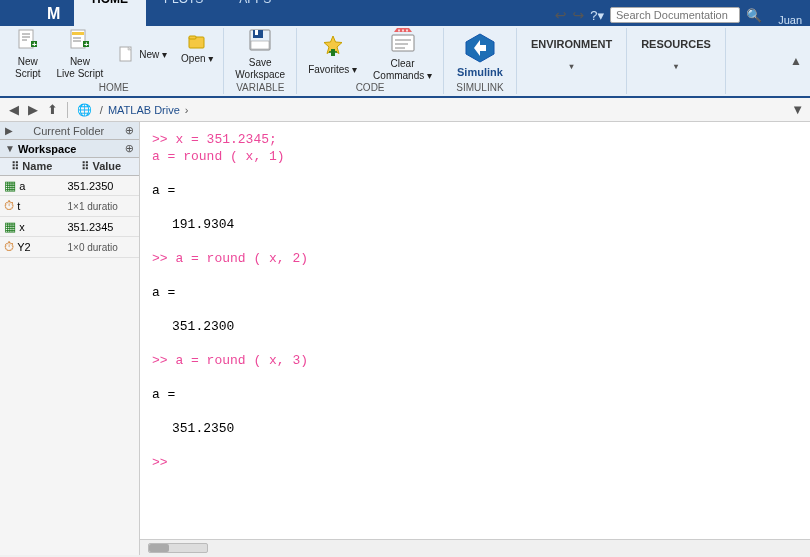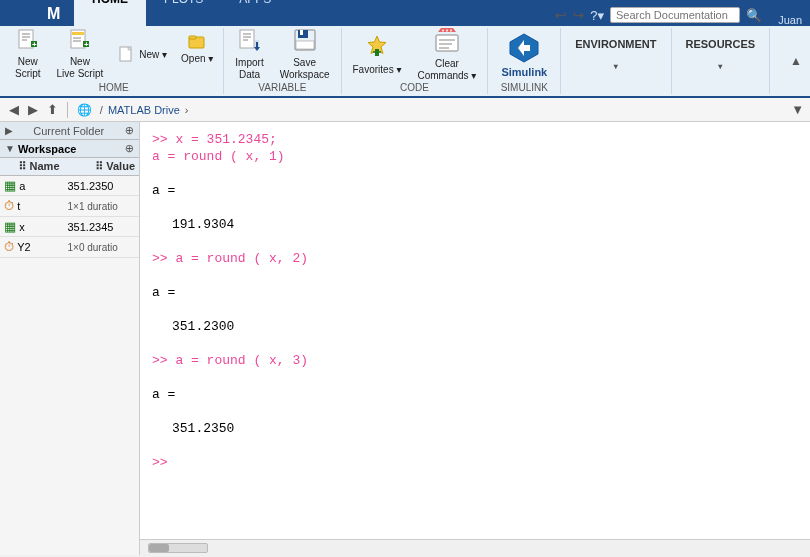--- a/index.html
+++ b/index.html
@@ -250,21 +250,21 @@
       background: #e0e8f0;
       border-bottom: 1px solid #bbb;
     }
     .workspace-title { font-size: 11px; font-weight: bold; }
     .workspace-icon { font-size: 11px; color: #555; cursor: pointer; }
     .ws-table { width: 100%; border-collapse: collapse; font-size: 11px; }
     .ws-table th {
       background: #e8eef5;
       border-bottom: 1px solid #bbb;
       padding: 2px 4px;
-      text-align: right;
+      text-align: center;
       font-weight: bold;
       font-size: 11px;
       color: #333;
     }
     .ws-table td {
       padding: 2px 4px;
       border-bottom: 1px solid #e0e0e0;
       font-size: 11px;
     }
     .ws-icon-cell { display: flex; align-items: center; gap: 3px; }
@@ -390,34 +390,20 @@
             </svg>
             <div style="font-size:10px;">Open ▾</div>
           </div>
         </div>
       </div>
       <div class="ribbon-group-label">HOME</div>
     </div>
 
     <div class="ribbon-group">
       <div class="ribbon-buttons">
-        <div class="ribbon-btn">
-          <div class="icon">
-            <svg width="24" height="24" viewBox="0 0 24 24">
-              <rect x="2" y="2" width="14" height="18" fill="white" stroke="#aaa" stroke-width="1"></rect>
-              <line x1="5" y1="6" x2="13" y2="6" stroke="#888" stroke-width="1"></line>
-              <line x1="5" y1="9" x2="13" y2="9" stroke="#888" stroke-width="1"></line>
-              <line x1="5" y1="12" x2="10" y2="12" stroke="#888" stroke-width="1"></line>
-              <polygon points="17,12 21,12 21,22 17,22" fill="#1e4d8c" opacity="0.1"></polygon>
-              <line x1="19" y1="14" x2="19" y2="21" stroke="#1e4d8c" stroke-width="2"></line>
-              <polygon points="16,19 19,23 22,19" fill="#1e4d8c"></polygon>
-            </svg>
-          </div>
-          <div class="label">Import<br>Data</div>
-        </div>
         <div class="ribbon-btn">
           <div class="icon">
             <svg width="24" height="24" viewBox="0 0 24 24">
               <rect x="2" y="2" width="20" height="20" fill="#e8f0f8" stroke="#888" stroke-width="1" rx="1"></rect>
               <rect x="5" y="2" width="10" height="8" fill="#1e4d8c"></rect>
               <rect x="7" y="2" width="3" height="5" fill="white"></rect>
               <rect x="3" y="13" width="18" height="8" fill="white" stroke="#888" stroke-width="0.5"></rect>
             </svg>
           </div>
           <div class="label">Save<br>Workspace</div>

